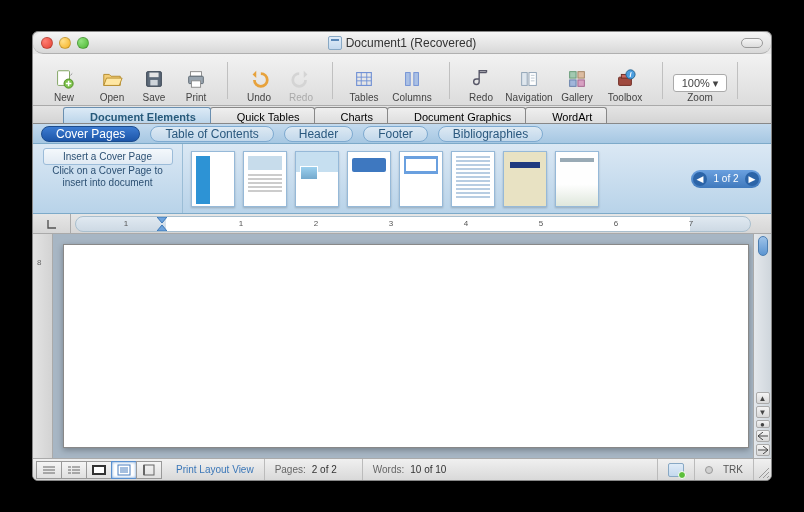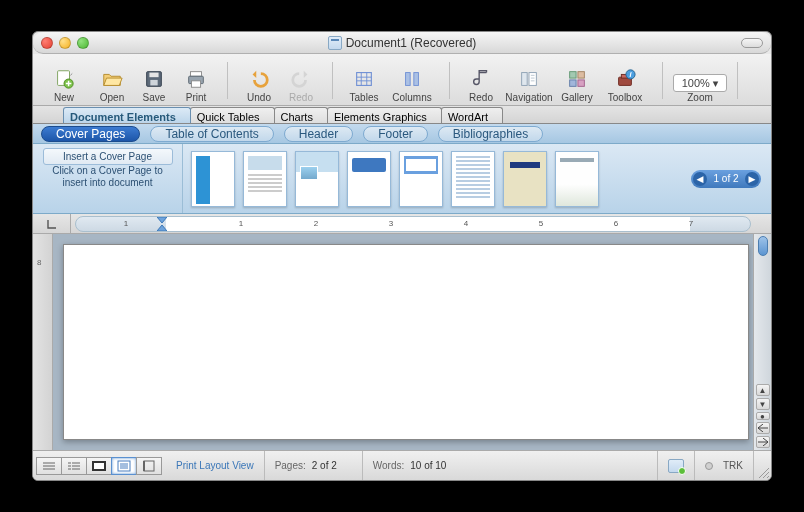--- a/index.html
+++ b/index.html
@@ -19,21 +19,21 @@
 .toolbar { height: 52px; background: linear-gradient(#f2f2f2, #dcdcdc); border-bottom: 1px solid #aaa; display: flex; align-items: stretch; padding: 2px 6px 0 6px; gap: 10px; }
 .tbgroup { display: flex; gap: 4px; }
 .tbitem { display: flex; flex-direction: column; align-items: center; justify-content: flex-end; width: 38px; font-size: 10px; color: #444; cursor: default; padding-bottom: 2px; }
 .tbitem.wide { width: 50px; }
 .tbitem.sep { width: 1px; background: #c0c0c0; margin: 6px 2px; }
 .tbicon { width: 28px; height: 26px; display: flex; align-items: center; justify-content: center; border-radius: 3px; }
 .tbicon svg { width: 22px; height: 22px; }
 .zoom { width: 54px; height: 18px; background: #fff; border: 1px solid #aaa; border-radius: 3px; font-size: 11px; display: flex; align-items: center; justify-content: center; margin-top: 4px; }
 
 .ribtabs { height: 18px; background: linear-gradient(#e4e4e4,#d4d4d4); display: flex; border-bottom: 1px solid #888; font-size: 11px; }
-.ribtab { padding: 2px 14px 0 6px; border: 1px solid #888; border-bottom: none; margin-left: -1px; background: linear-gradient(#efefef,#dedede); display: flex; align-items: center; border-radius: 3px 3px 0 0; cursor: default; margin-top: 1px; }
+.ribtab { padding: 2px 14px 0 26px; border: 1px solid #888; border-bottom: none; margin-left: -1px; background: linear-gradient(#efefef,#dedede); display: flex; align-items: center; border-radius: 3px 3px 0 0; cursor: default; margin-top: 1px; }
 .ribtab.first { margin-left: 30px; }
 .ribtab.active { background: linear-gradient(#dceaf6,#bcd5ea); color: #26597a; font-weight: bold; border-color: #6a8fb0; z-index: 1; }
 
 .pilltabs { height: 20px; background: linear-gradient(#c3daee,#a6c7e2); display: flex; align-items: center; padding: 0 8px; gap: 10px; border-bottom: 1px solid #7daac9; }
 .ptab { height: 16px; padding: 0 14px; border-radius: 8px; font-size: 12px; display: flex; align-items: center; background: linear-gradient(#dde9f3,#c2d8eb); border: 1px solid #7eaad0; color: #2a587e; cursor: default; }
 .ptab.active { background: linear-gradient(#3c7bd1,#1d56a9); color: #fff; border-color:#1b4c8e; }
 
 .gallerybar { height: 70px; background: linear-gradient(#dbe8f4,#b8d3e9); display: flex; align-items: center; border-bottom: 1px solid #7daac9; }
 .gsection { width: 150px; height: 100%; display: flex; flex-direction: column; align-items: center; justify-content: flex-start; padding: 4px 6px; border-right: 1px solid #9bbdd6; font-size: 10px; color: #2c5073; text-align: center; }
 .gsection .label { background: linear-gradient(#f4f8fc,#e1eaf3); border: 1px solid #9cbcd9; border-radius: 3px; width: 130px; padding: 2px 0; }
@@ -67,21 +67,21 @@
 
 .docarea { flex: 1; display: flex; background: #b7c3cf; overflow: hidden; }
 .vruler { width: 20px; background: linear-gradient(90deg,#e3e3e3,#d3d3d3); border-right: 1px solid #aaa; position: relative; font-size: 8px; color: #666; }
 .vruler .n { position: absolute; left: 4px; font-size: 8px; }
 .canvas { flex: 1; background: #a7b6c4; display: flex; padding: 10px 0 10px 10px; overflow: hidden; }
 .page { background: #fff; border: 1px solid #888; flex: 1; box-shadow: 0 2px 6px rgba(0,0,0,0.3); margin-right: 4px; }
 .scrollbar { width: 18px; background: linear-gradient(90deg,#e4e8ec,#cfd6dc); border-left: 1px solid #aaa; display: flex; flex-direction: column; align-items: center; padding: 2px 0; gap: 2px; }
 .sbpill { width: 10px; height: 20px; background: linear-gradient(#9ec3e9,#5c95d1); border-radius: 5px; border: 1px solid #4b7db0; }
 .sbbtn { width: 14px; height: 12px; background: linear-gradient(#f4f4f4,#d8d8d8); border: 1px solid #aaa; border-radius: 2px; display: flex; align-items: center; justify-content: center; font-size: 8px; color: #444; }
 
-.statusbar { height: 30px; background: linear-gradient(#f0f0f0,#d9d9d9); border-top: 1px solid #aaa; display: flex; align-items: center; font-size: 10px; color: #555; }
+.statusbar { height: 22px; background: linear-gradient(#f0f0f0,#d9d9d9); border-top: 1px solid #aaa; display: flex; align-items: center; font-size: 10px; color: #555; }
 .viewbtns { display: flex; padding: 0 4px; gap: 0; }
 .vbtn { width: 26px; height: 18px; border: 1px solid #999; background: linear-gradient(#f5f5f5,#e0e0e0); display: flex; align-items: center; justify-content: center; margin-left: -1px; }
 .vbtn.active { background: #fff; box-shadow: inset 0 0 3px #5a90d0; border-color:#5a90d0; }
 .vbtn svg { width: 16px; height: 12px; }
 .stseg { padding: 0 10px; border-left: 1px solid #bbb; height: 100%; display: flex; align-items: center; gap: 6px; }
 .stseg.first { border-left: none; color: #3b77b8; }
 .stseg .k { color: #666; }
 .stseg .v { color: #333; min-width: 40px; }
 .stspace { flex: 1; }
 .miniicon { width: 16px; height: 14px; background: linear-gradient(#e0ecf8,#c4d9ee); border: 1px solid #88a8c4; border-radius: 2px; position: relative; }
@@ -242,21 +242,21 @@
       <span>Zoom</span>
     </div>
     <div class="tbitem sep"></div>
 
   </div>
 
   <div class="ribtabs">
     <div class="ribtab first active">Document Elements</div>
     <div class="ribtab">Quick Tables</div>
     <div class="ribtab">Charts</div>
-    <div class="ribtab">Elements Graphics</div>
+    <div class="ribtab">Document Graphics</div>
     <div class="ribtab">WordArt</div>
   </div>
 
   <div class="pilltabs">
     <div class="ptab active">Cover Pages</div>
     <div class="ptab">Table of Contents</div>
     <div class="ptab">Header</div>
     <div class="ptab">Footer</div>
     <div class="ptab">Bibliographies</div>
   </div>

